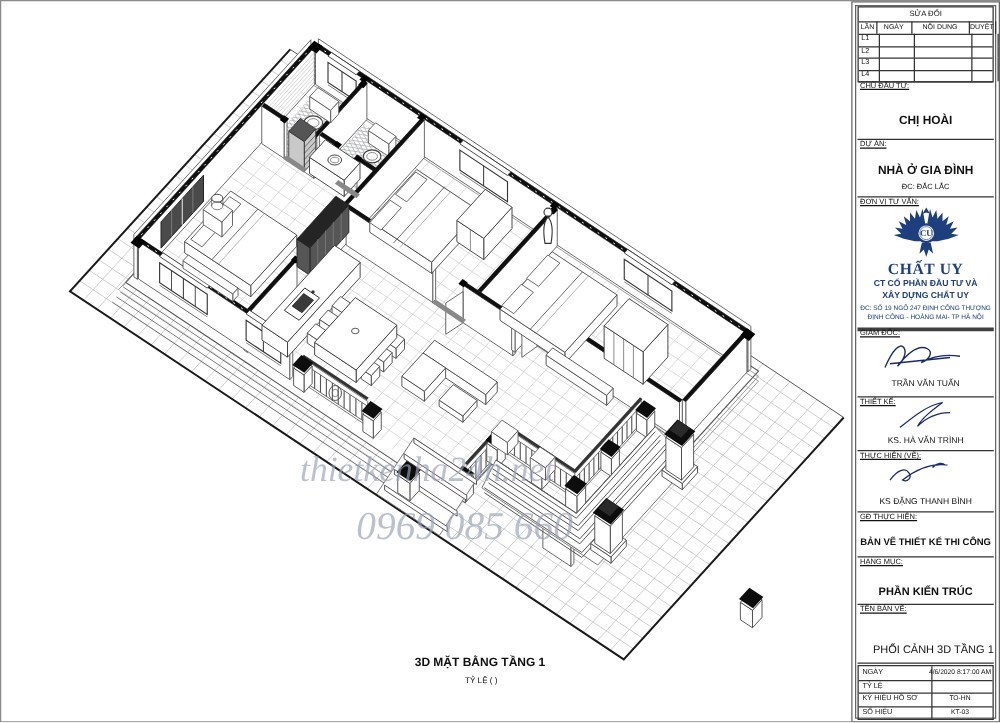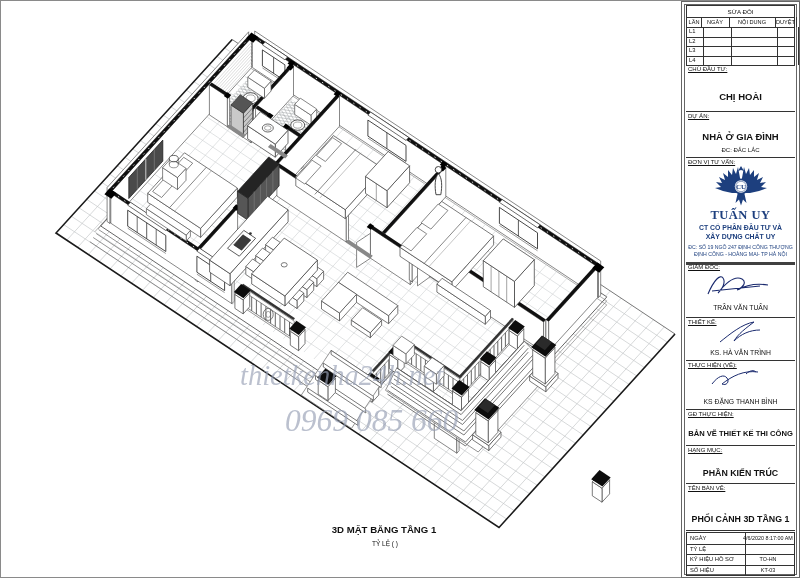--- a/index.html
+++ b/index.html
@@ -931,21 +931,21 @@
               <path d="M28,13 L26,2 L24,9 L21,3 L20,10 L16,5 L16,12 L11,8 L13,15 L7,12 L10,18 L4,17 L9,22 L3,23 L11,26 L20,28 L28,28 Z"></path>
               <path d="M30,13 L32,2 L34,9 L37,3 L38,10 L42,5 L42,12 L47,8 L45,15 L51,12 L48,18 L54,17 L49,22 L55,23 L47,26 L38,28 L30,28 Z"></path>
               <path d="M29 1 L32 6 L29 5 L26 6 Z"></path>
               <path d="M25.5 29 L23.5 38 L27 34.5 L29 40.5 L31 34.5 L34.5 38 L32.5 29 Z"></path>
               <circle cx="29" cy="21.5" r="8"></circle>
             </g>
             <circle cx="29" cy="21.5" r="6.2" fill="#fff"></circle>
             <circle cx="29" cy="21.5" r="5.2" fill="none" stroke="#1d3f7e" stroke-width="0.5"></circle>
             <text x="29" y="24.2" font-family="Liberation Serif,serif" font-size="7" font-weight="bold" fill="#1d3f7e" text-anchor="middle">CU</text>
           </svg>
-          <div style="position:absolute;left:0;right:0;top:51px;text-align:center;font-family:'Liberation Serif',serif;font-size:12.5px;font-weight:bold;color:#1d3f7e;letter-spacing:0.5px">TUẤN UY</div>
+          <div style="position:absolute;left:0;right:0;top:51px;text-align:center;font-family:'Liberation Serif',serif;font-size:12.5px;font-weight:bold;color:#1d3f7e;letter-spacing:0.5px">CHẤT UY</div>
           <div style="position:absolute;left:0;right:0;top:66px;text-align:center;font-size:6.9px;font-weight:bold;color:#1d3f7e;line-height:9px;white-space:nowrap">CT CỔ PHẦN ĐẦU TƯ VÀ<br>XÂY DỰNG CHẤT UY</div>
           <div style="position:absolute;left:-3px;right:-3px;top:87px;text-align:center;font-size:5.2px;color:#1d3f7e;line-height:6.5px;white-space:nowrap">ĐC: SỐ 19 NGÕ 247 ĐỊNH CÔNG THƯỢNG<br>ĐỊNH CÔNG - HOÀNG MAI- TP HÀ NỘI</div>
         </div>
         <div style="position:absolute;left:0;top:257px;right:0;height:55px;border-bottom:1px solid #333">
           <div style="position:absolute;left:2px;top:2px;font-size:6px;text-decoration:underline;white-space:nowrap">GIÁM ĐỐC:</div>
           <svg width="80" height="30" viewBox="0 0 80 30" style="position:absolute;left:12px;top:8px">
             <path d="M10 24 C16 10 22 4 25 8 C28 12 24 20 20 23 C30 10 38 6 44 9 C49 12 45 18 39 20 C48 15 58 13 70 15 M14 21 L62 16" fill="none" stroke="#1a2a6e" stroke-width="1.1"></path>
           </svg>
           <div style="position:absolute;left:0;right:0;top:42px;text-align:center;font-size:6.8px">TRẦN VĂN TUẤN</div>
         </div>
@@ -966,21 +966,21 @@
         <div style="position:absolute;left:0;top:440px;right:0;height:38px;border-bottom:1px solid #333">
           <div style="position:absolute;left:2px;top:2px;font-size:6px;text-decoration:underline;white-space:nowrap">HẠNG MỤC:</div>
           <div style="position:absolute;left:0;right:0;top:23px;text-align:center;font-size:8.8px;font-weight:bold">PHẦN KIẾN TRÚC</div>
         </div>
         <div style="position:absolute;left:0;top:404px;right:0;height:36px;border-bottom:1px solid #333">
           <div style="position:absolute;left:2px;top:2px;font-size:6px;text-decoration:underline;white-space:nowrap">GĐ THỰC HIỆN:</div>
           <div style="position:absolute;left:0;right:0;top:20px;text-align:center;font-size:7.6px;font-weight:bold;white-space:nowrap">BẢN VẼ THIẾT KẾ THI CÔNG</div>
         </div>
         <div style="position:absolute;left:0;top:478px;right:0;height:47px;border-bottom:1px solid #333">
           <div style="position:absolute;left:2px;top:2px;font-size:6px;text-decoration:underline;white-space:nowrap">TÊN BẢN VẼ:</div>
-          <div style="position:absolute;left:0;right:0;top:31px;text-align:center;font-size:8.8px;font-weight:bold">PHỐI CẢNH 3D TẦNG 1</div>
+          <div style="position:absolute;left:0;right:0;top:31px;text-align:right;font-size:8.8px;font-weight:normal">PHỐI CẢNH 3D TẦNG 1</div>
         </div>
         <div style="position:absolute;left:0;top:527px;right:0;height:42px;border:1px solid #333">
           <div style="position:absolute;left:0;top:0.0px;right:0;height:10.5px;border-bottom:1px solid #333">
             <div style="position:absolute;left:0;width:55px;top:0;height:10.5px;font-size:5.8px;padding-left:3px;line-height:10.5px;border-right:1px solid #333;white-space:nowrap">NGÀY</div>
             <div style="position:absolute;left:55px;right:0;top:0;height:10.5px;font-size:5.4px;text-align:center;line-height:10.5px;white-space:nowrap">4/6/2020 8:17:00 AM</div>
           </div>
           <div style="position:absolute;left:0;top:10.5px;right:0;height:10.5px;border-bottom:1px solid #333">
             <div style="position:absolute;left:0;width:55px;top:0;height:10.5px;font-size:5.8px;padding-left:3px;line-height:10.5px;border-right:1px solid #333;white-space:nowrap">TỶ LỆ</div>
             <div style="position:absolute;left:55px;right:0;top:0;height:10.5px;font-size:5.4px;text-align:center;line-height:10.5px;white-space:nowrap"></div>
           </div>

